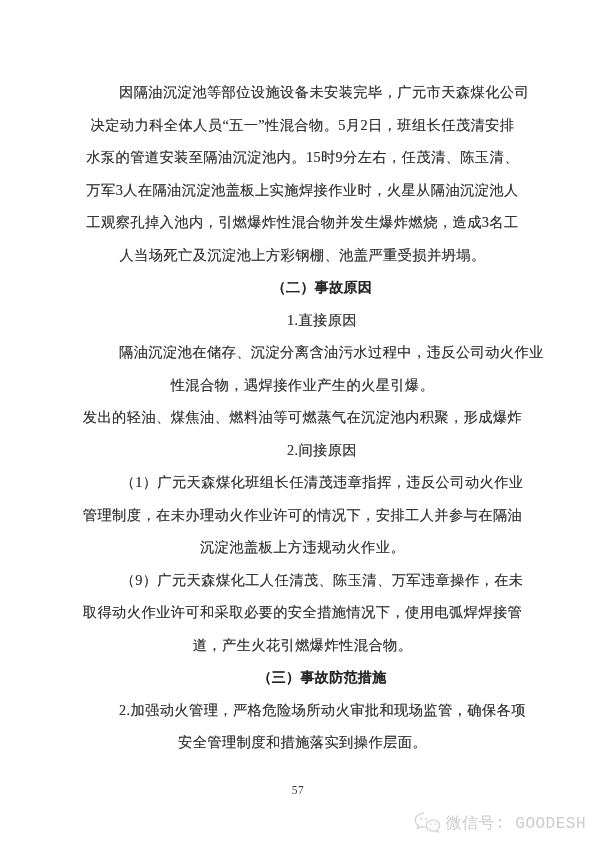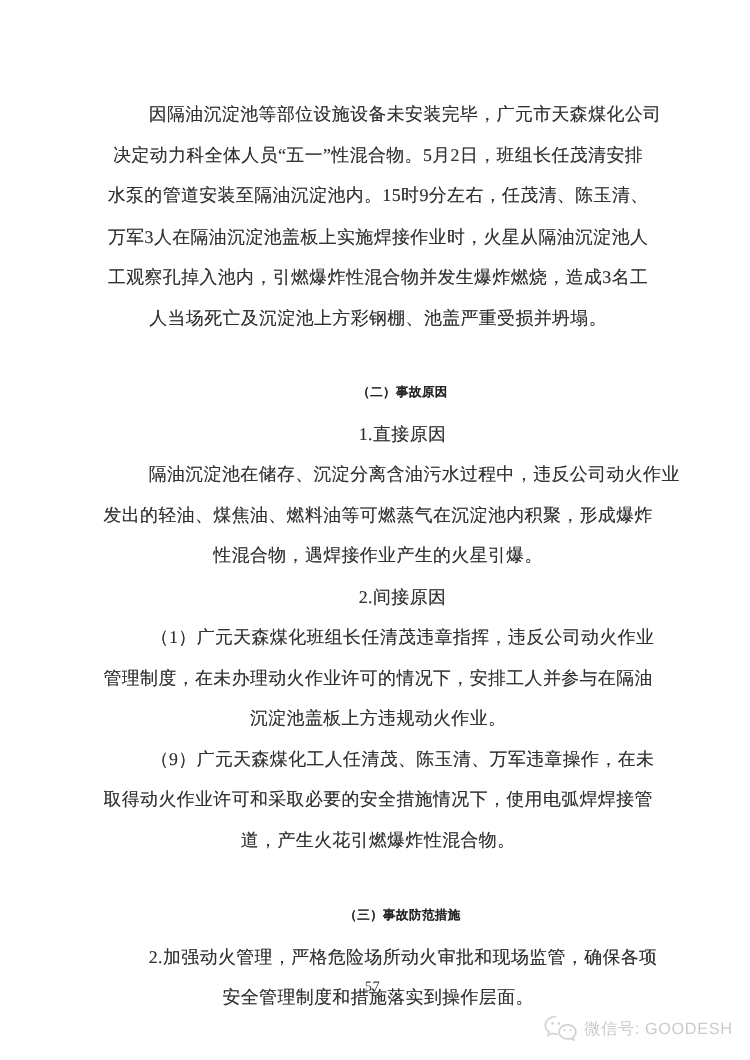--- a/index.html
+++ b/index.html
@@ -30,44 +30,43 @@
     color: #323232;
     white-space: nowrap;
     text-shadow: 0 0 0.4px rgba(50,50,50,0.55);
   }
   .line.indent {
     padding-left: 39px;
   }
   .line.heading {
     font-family: "Liberation Sans", "DejaVu Sans", sans-serif;
     font-weight: 700;
-    font-size: 10px;
+    font-size: 14px;
     color: #232323;
-    margin-top: 28px;
   }
   .page-number {
     position: absolute;
     top: 784px;
     left: 0;
     width: 596px;
     text-align: center;
     font-size: 11.5px;
     color: #3c3c3c;
     letter-spacing: 0.5px;
   }
   .watermark {
     position: absolute;
     top: 812px;
     right: 14px;
     display: flex;
     align-items: center;
     gap: 5px;
     color: #cbcbcb;
-    font-family: Liberation Sans, sans-serif;
-    font-size: 13px;
+    font-family: Liberation Mono, monospace;
+    font-size: 16px;
     letter-spacing: 0.5px;
     user-select: none;
   }
   .watermark .wx-icon {
     display: inline-block;
     line-height: 0;
   }
 </style>
 </head>
 <body>
@@ -77,22 +76,22 @@
   <div class="text-block">
       <div class="line indent">因隔油沉淀池等部位设施设备未安装完毕，广元市天森煤化公司</div>
       <div class="line">决定动力科全体人员“五一”性混合物。5月2日，班组长任茂清安排</div>
       <div class="line">水泵的管道安装至隔油沉淀池内。15时9分左右，任茂清、陈玉清、</div>
       <div class="line">万军3人在隔油沉淀池盖板上实施焊接作业时，火星从隔油沉淀池人</div>
       <div class="line">工观察孔掉入池内，引燃爆炸性混合物并发生爆炸燃烧，造成3名工</div>
       <div class="line">人当场死亡及沉淀池上方彩钢棚、池盖严重受损并坍塌。</div>
       <div class="line heading indent">（二）事故原因</div>
       <div class="line indent">1.直接原因</div>
       <div class="line indent">隔油沉淀池在储存、沉淀分离含油污水过程中，违反公司动火作业</div>
+      <div class="line">性混合物，遇焊接作业产生的火星引爆。</div>
       <div class="line">发出的轻油、煤焦油、燃料油等可燃蒸气在沉淀池内积聚，形成爆炸</div>
-      <div class="line">性混合物，遇焊接作业产生的火星引爆。</div>
       <div class="line indent">2.间接原因</div>
       <div class="line indent">（1）广元天森煤化班组长任清茂违章指挥，违反公司动火作业</div>
       <div class="line">管理制度，在未办理动火作业许可的情况下，安排工人并参与在隔油</div>
       <div class="line">沉淀池盖板上方违规动火作业。</div>
       <div class="line indent">（9）广元天森煤化工人任清茂、陈玉清、万军违章操作，在未</div>
       <div class="line">取得动火作业许可和采取必要的安全措施情况下，使用电弧焊焊接管</div>
       <div class="line">道，产生火花引燃爆炸性混合物。</div>
       <div class="line heading indent">（三）事故防范措施</div>
       <div class="line indent">2.加强动火管理，严格危险场所动火审批和现场监管，确保各项</div>
       <div class="line">安全管理制度和措施落实到操作层面。</div>

